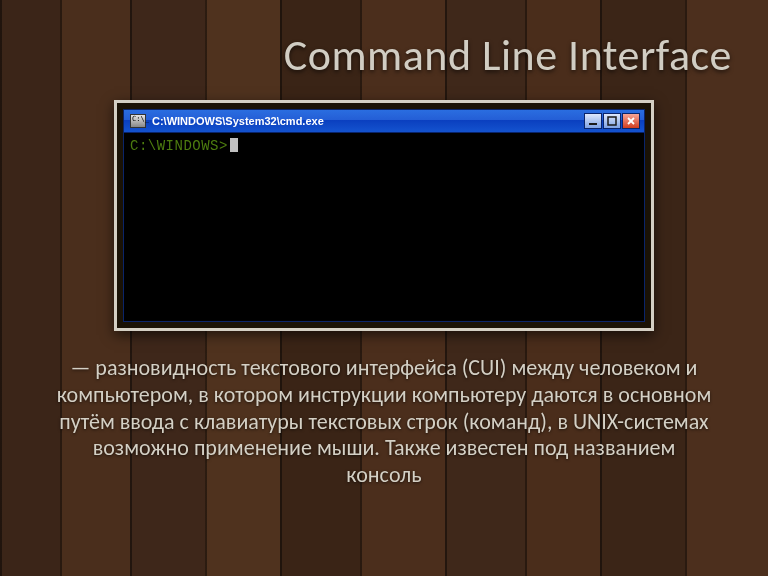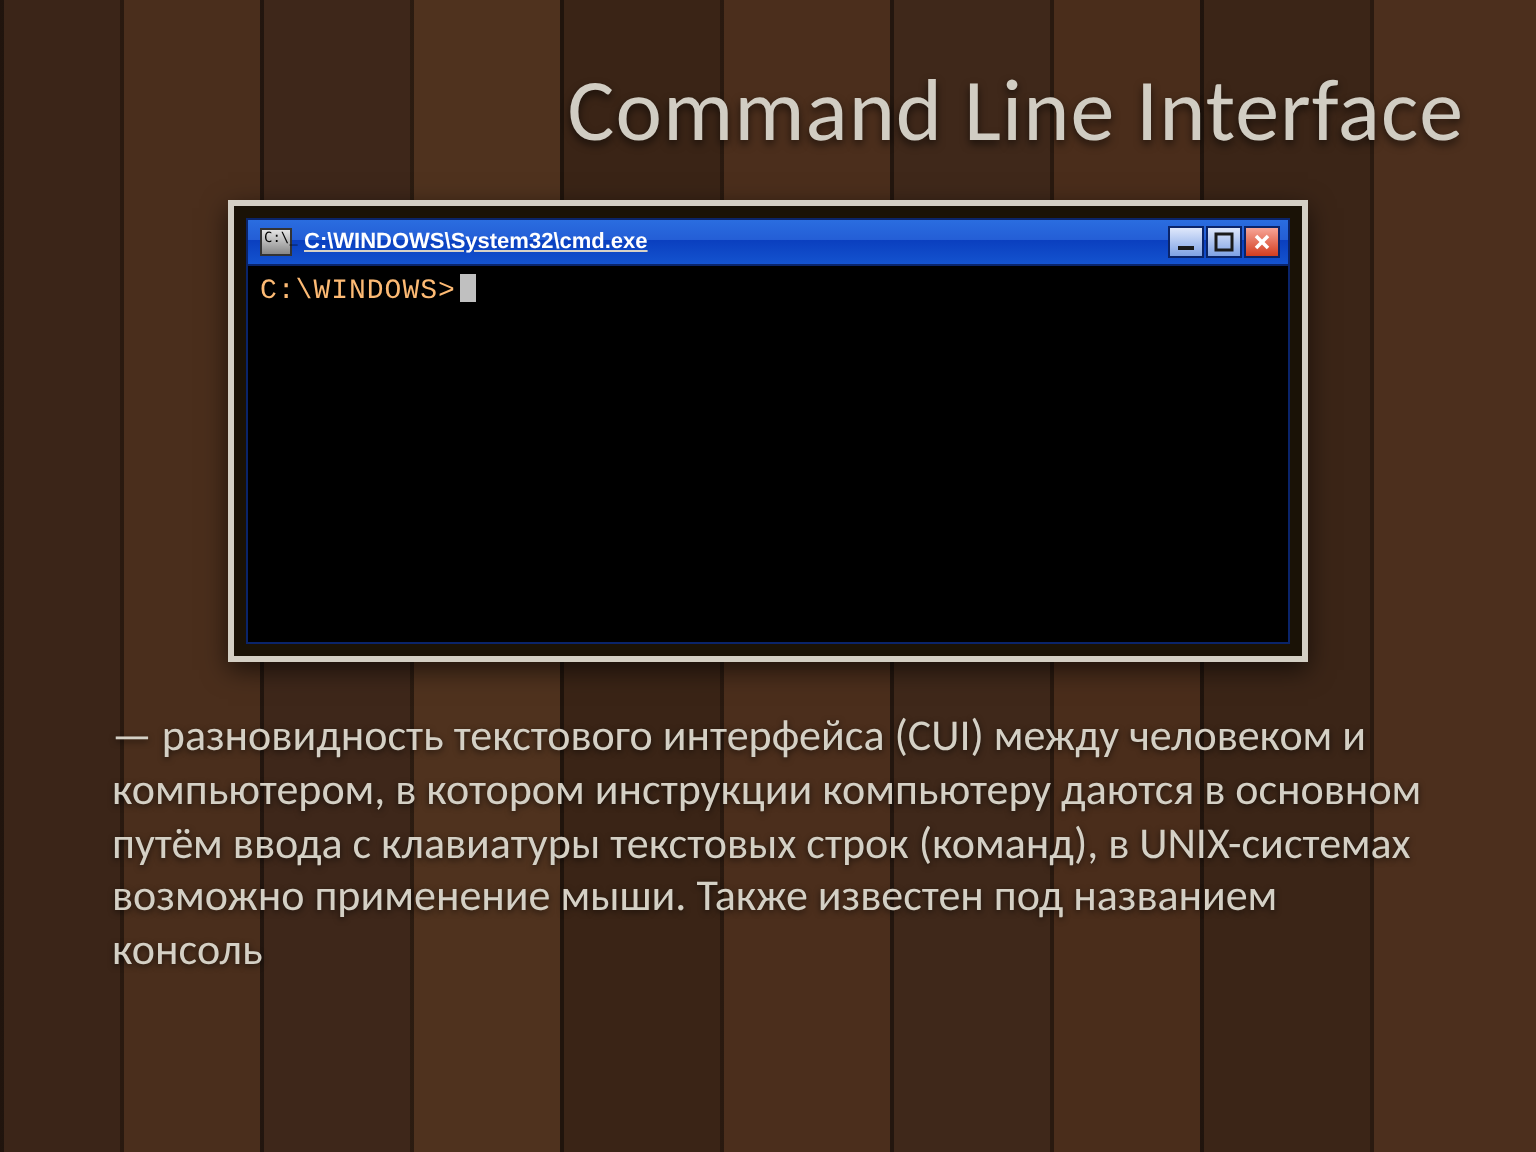--- a/index.html
+++ b/index.html
@@ -74,21 +74,20 @@
   }
 
   .titlebar {
     height: 22px;
     background: linear-gradient(180deg,#2a6de0 0%, #245ed6 45%, #0a3fbf 46%, #1453cf 100%);
     display: flex;
     align-items: center;
     padding: 0 4px 0 6px;
     gap: 6px;
     border-bottom: 1px solid #0a246a;
-    text-decoration: underline;
   }
   .tb-icon {
     width: 14px;
     height: 12px;
     background:
       linear-gradient(#e4e4e4,#888) padding-box;
     border: 1px solid #333;
     position: relative;
   }
   .tb-icon::before {
@@ -120,35 +119,35 @@
     justify-content:center;
   }
   .tb-btn.close {
     background: linear-gradient(180deg,#f7a597 0%, #d23d1f 100%);
   }
   .tb-btn svg { width:10px; height:10px; }
   .cmd-body {
     height: 188px;
     background: #000000;
     font: 14px/18px "Courier New", monospace;
-    color: #fdba74;
+    color: #4d7c0f;
     padding: 4px 6px;
     box-sizing: border-box;
     letter-spacing: .5px;
   }
   .cursor {
     display:inline-block;
     background:#c0c0c0;
     width:8px; height:14px;
     vertical-align: -2px;
     margin-left:2px;
   }
 
   .body-text {
-    text-align: left;
+    text-align: center;
     font-size: 22px;
     line-height: 1.22;
     color: #d4d0c5;
     text-shadow: 0 1px 3px rgba(0,0,0,.6);
     padding: 0 20px;
   }
 </style>
 </head>
 <body>
 

